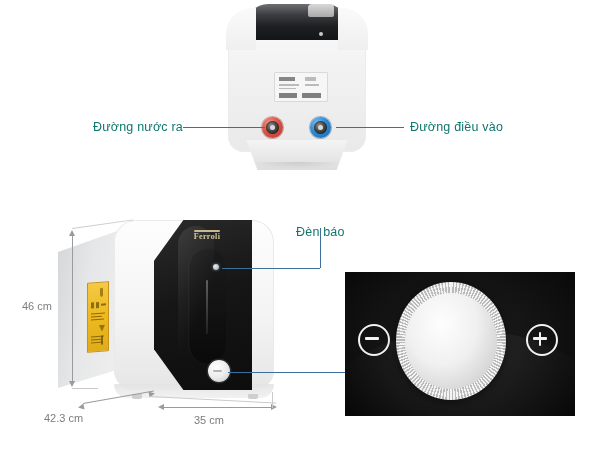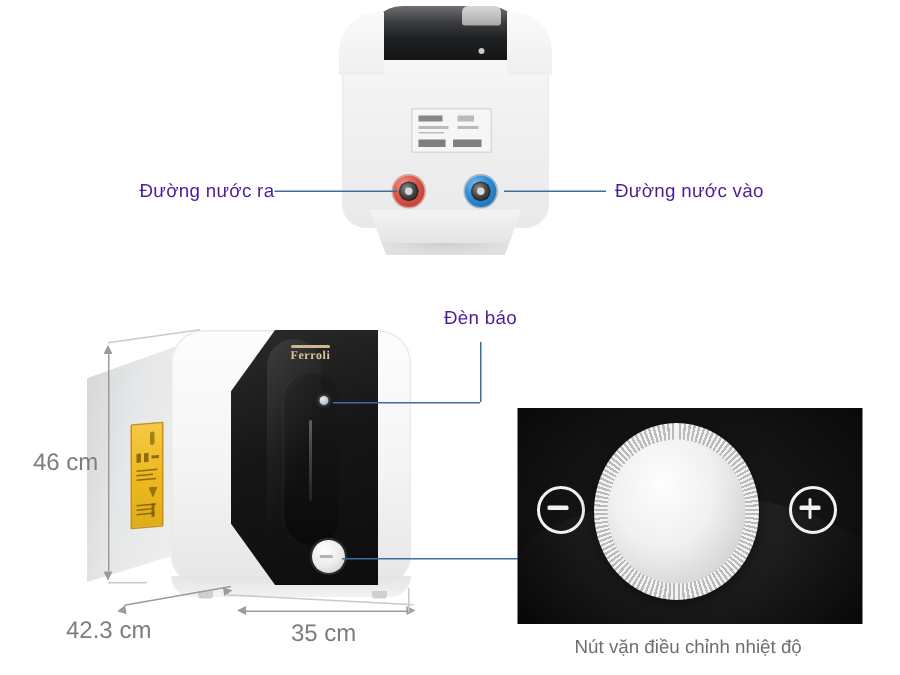--- a/index.html
+++ b/index.html
@@ -18,27 +18,27 @@
   .stage {
     position: absolute;
     inset: 0;
     background: #ffffff;
   }
 
   
   .anno {
     position: absolute;
     font-size: 12.5px;
-    color: #4c1d95;
+    color: #0f766e;
     letter-spacing: .2px;
     white-space: nowrap;
   }
   .dim {
     position: absolute;
-    font-size: 16px;
+    font-size: 11px;
     color: #7d7d7d;
     white-space: nowrap;
   }
   .caption {
     position: absolute;
     font-size: 12.5px;
     color: #6f6f6f;
     white-space: nowrap;
   }
 
@@ -503,21 +503,21 @@
       <div class="ring"></div>
       <div class="inner"></div>
       <div class="core"></div>
     </div>
   </div>
 
   <div class="leader" style="left:183px; top:127px; width:82px;"></div>
   <div class="anno" style="left:93px; top:120px;">Đường nước ra</div>
 
   <div class="leader" style="left:336px; top:127px; width:68px;"></div>
-  <div class="anno" style="left:410px; top:120px;">Đường nước vào</div>
+  <div class="anno" style="left:410px; top:120px;">Đường điều vào</div>
 
   <div class="main-unit">
     <div class="mu-side"></div>
     <div class="mu-front"></div>
     <div class="mu-base"></div>
     <div class="mu-foot-l"></div>
     <div class="mu-foot-r"></div>
 
     <div class="mu-fascia"></div>
     <div class="mu-channel"></div>
@@ -545,21 +545,21 @@
         <i class="l7"></i>
         <i class="l8"></i>
       <i class="l9"></i>
         <i class="l10"></i>
         <i class="l11"></i>
         <i class="l12"></i>
     </div>
   </div>
 
   <div class="leader" style="left:222px; top:268px; width:98px;"></div>
-  <div class="anno" style="left:296px; top:205px;">Đèn báo</div>
+  <div class="anno" style="left:296px; top:225px;">Đèn báo</div>
   <div class="leader" style="left:320px; top:228px; width:1px; height:40px; background:#3d6f9e;"></div>
 
   <div class="leader" style="left:228px; top:372px; width:120px;"></div>
 
   <div class="dim-line dim-v" style="left:72px; top:235px; height:146px;"></div>
   <div class="arrow arrow-up" style="left:68.5px; top:230px;"></div>
   <div class="arrow arrow-down" style="left:68.5px; top:381px;"></div>
   <div class="dim" style="left:22px; top:300px;">46 cm</div>
 
   <div class="dim-line dim-h" style="left:83px; top:403px; width:72px; transform:rotate(-10deg); transform-origin:left center;"></div>
@@ -581,15 +581,14 @@
     <div class="dp-arc"></div>
 
     <div class="dp-sym dp-minus"></div>
     <div class="dp-sym plus dp-plus"></div>
 
     <div class="dp-knob">
       <div class="dp-knob-face"></div>
     </div>
   </div>
 
-  <div class="caption" style="left:383px; top:424px;">Nút vặn điều chỉnh nhiệt độ</div>
 
 </div>
 
 </body></html>

